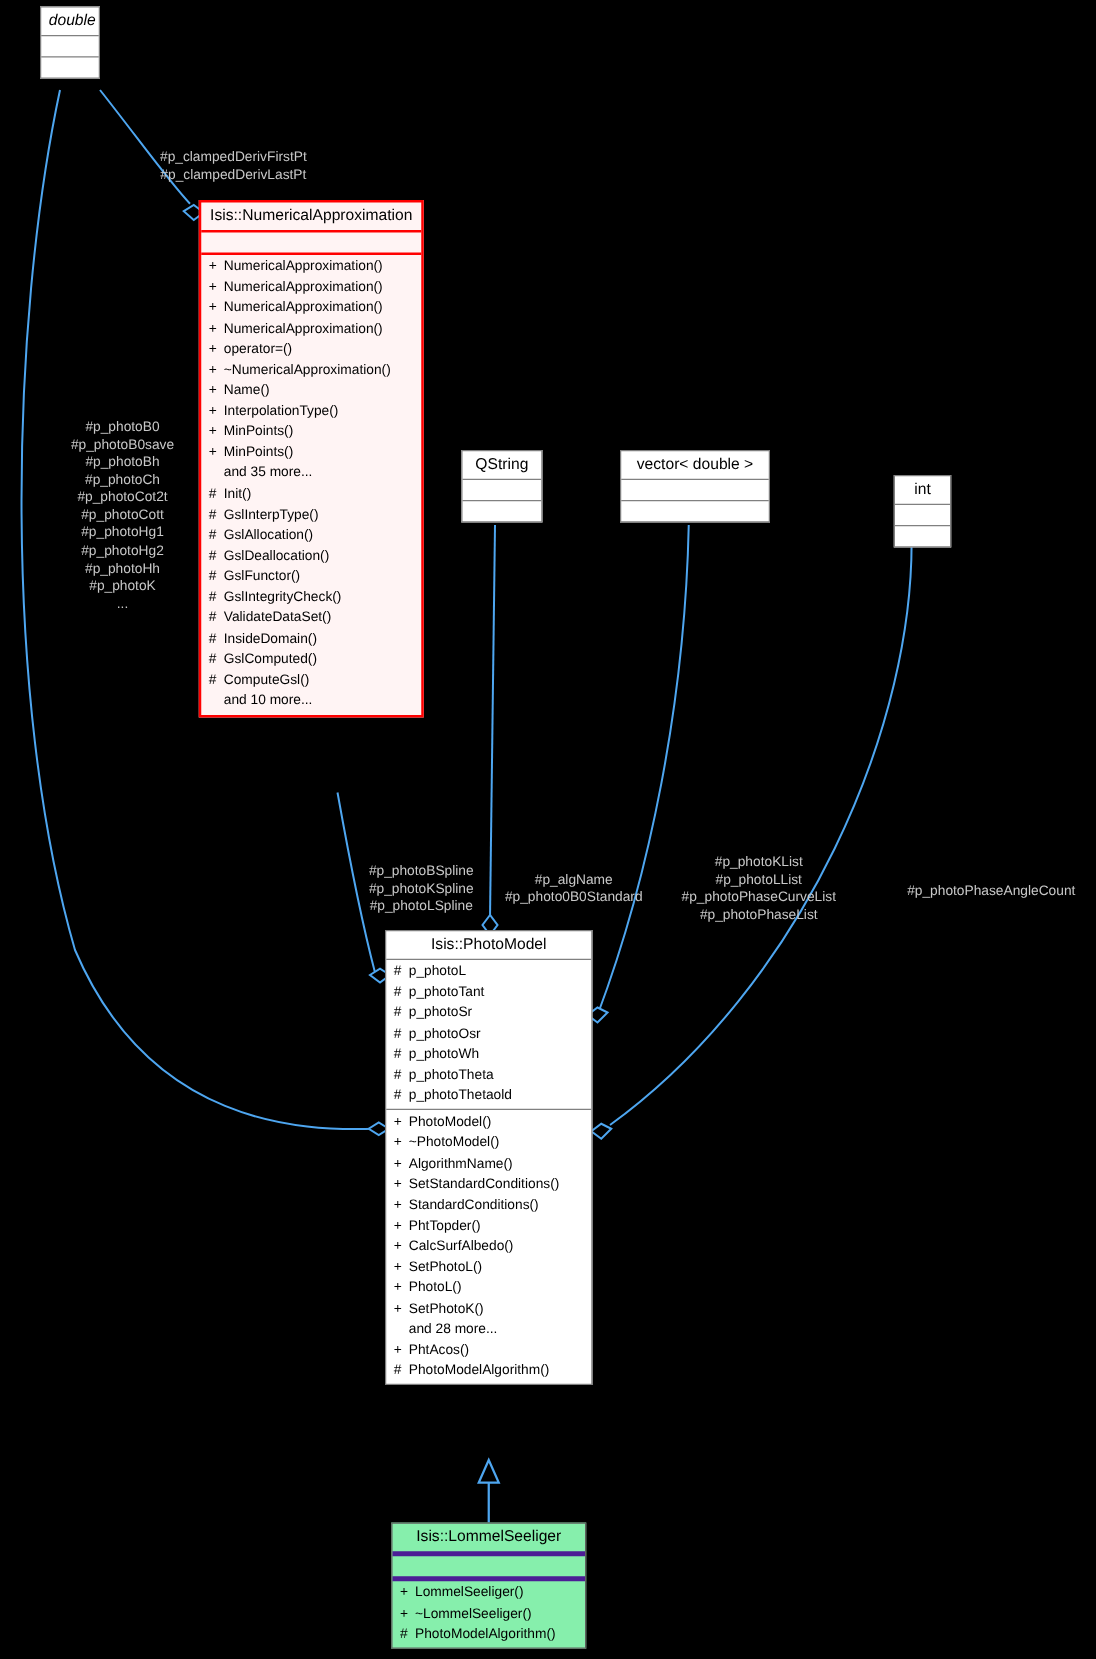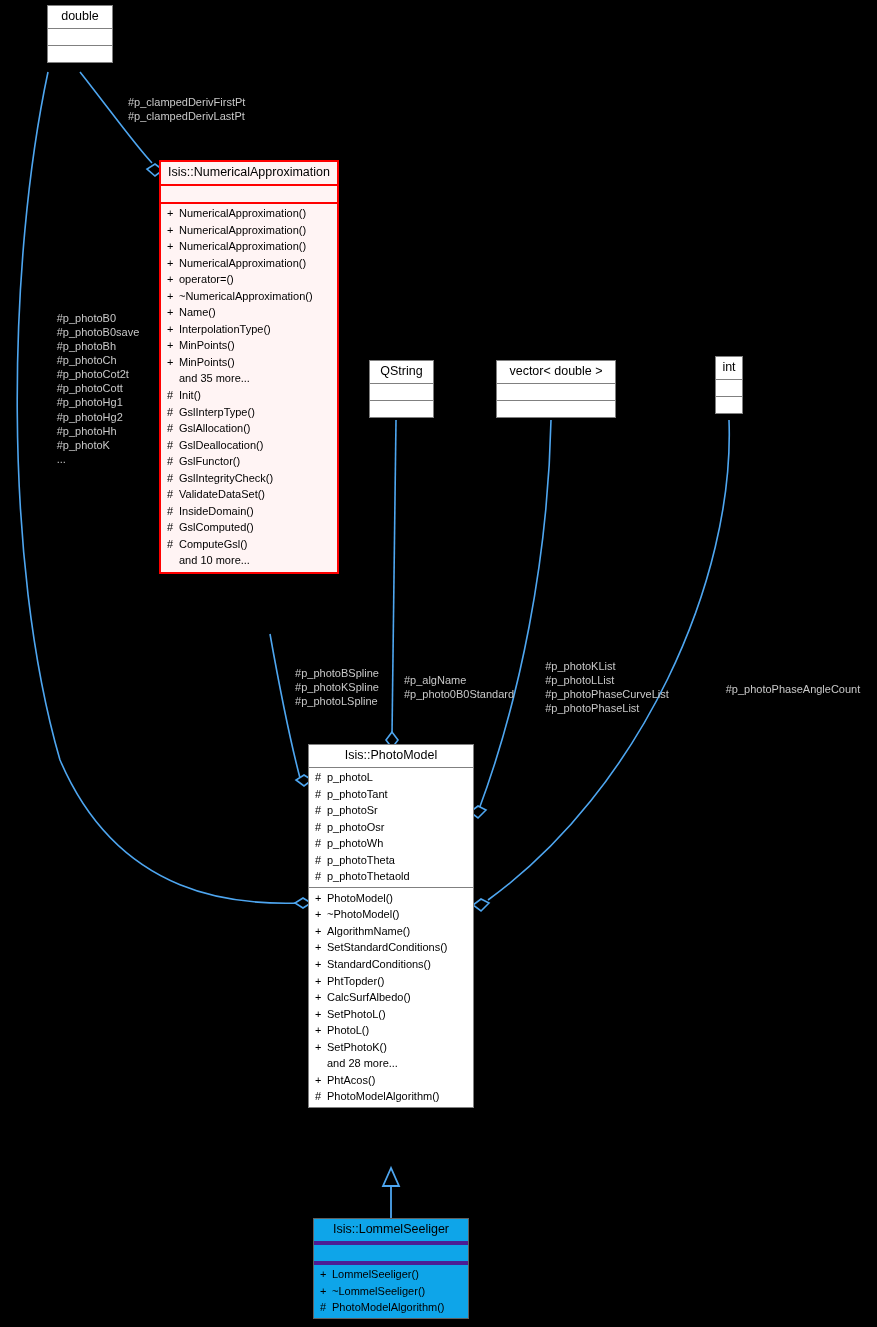--- a/index.html
+++ b/index.html
@@ -68,35 +68,36 @@
   .node.highlight {
     border: 2px solid #ff0000;
     background: #fff4f4;
   }
   .node.highlight .compartment {
     border-top: 2px solid #ff0000;
   }
 
   
   .node.grey {
-    background: #0ea5e9;
+    background: #86efac;
     border: 1px solid #606060;
   }
   .node.grey .compartment {
     border-top: 4px solid #4c1d95;
   }
 
   
   .edge-label {
     position: absolute;
     color: #c8c8c8;
     font-size: 11px;
     line-height: 1.28;
     white-space: nowrap;
-    text-align: left;
+    text-align: center;
+    margin-top: 24px;
   }
   .edge-label.center { transform: translateX(-50%); }
 </style>
 </head>
 <body>
 
 <div id="canvas">
 
   <svg class="edges" viewBox="0 0 877 1327">
     <defs></defs>
@@ -158,21 +159,21 @@
     <div>#p_photoKList</div>
     <div>#p_photoLList</div>
     <div>#p_photoPhaseCurveList</div>
     <div>#p_photoPhaseList</div>
   </div>
 
   <div class="edge-label center" style="left:793px; top:682px;">
     <div>#p_photoPhaseAngleCount</div>
   </div>
 
-  <div class="node" style="left:47px; top:5px; width:66px;">
+  <div class="node" style="left:32px; top:5px; width:48px;font-style:italic;">
     <div class="title">double</div>
     <div class="compartment empty"></div>
     <div class="compartment empty"></div>
   </div>
 
   <div class="node highlight" style="left:159px; top:160px; width:180px;">
     <div class="title">Isis::NumericalApproximation</div>
     <div class="compartment empty"></div>
     <div class="compartment">
       <div class="row"><span class="vis">+</span><span>NumericalApproximation()</span></div>
@@ -205,21 +206,21 @@
     <div class="compartment empty"></div>
     <div class="compartment empty"></div>
   </div>
 
   <div class="node" style="left:496px; top:360px; width:120px;">
     <div class="title">vector&lt; double &gt;</div>
     <div class="compartment empty"></div>
     <div class="compartment empty"></div>
   </div>
 
-  <div class="node" style="left:715px; top:356px; width:28px;">
+  <div class="node" style="left:715px; top:380px; width:46px;">
     <div class="title">int</div>
     <div class="compartment empty"></div>
     <div class="compartment empty"></div>
   </div>
 
   <div class="node" style="left:308px; top:744px; width:166px;">
     <div class="title">Isis::PhotoModel</div>
     <div class="compartment">
       <div class="row"><span class="vis">#</span><span>p_photoL</span></div>
       <div class="row"><span class="vis">#</span><span>p_photoTant</span></div>

